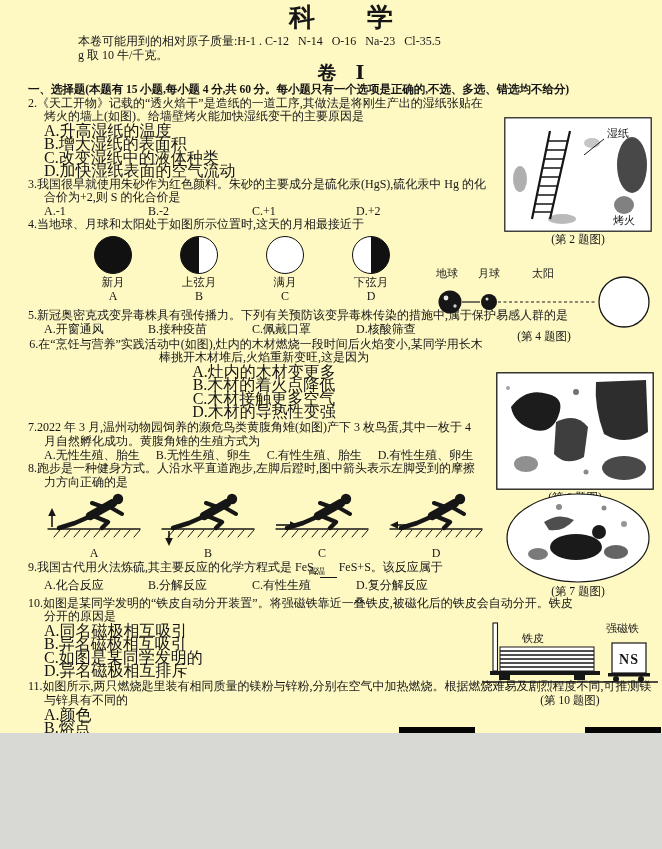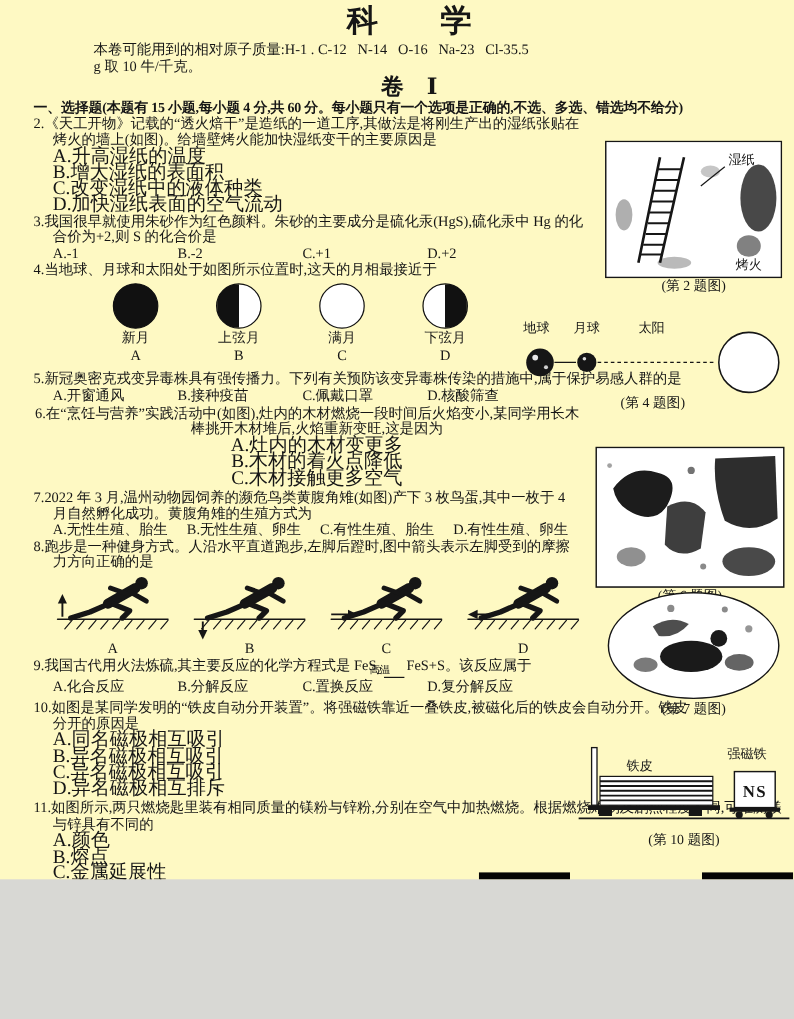--- a/index.html
+++ b/index.html
@@ -118,20 +118,21 @@
       <span>D.核酸筛查</span>
     </div>
   </div>
 
   <div class="mr170 mt2">
     <div class="q-text">6.在“烹饪与营养”实践活动中(如图),灶内的木材燃烧一段时间后火焰变小,某同学用长木棒挑开木材堆后,火焰重新变旺,这是因为</div>
     <div class="opts-stack">
       <div>A.灶内的木材变更多</div>
       <div>B.木材的着火点降低</div>
       <div>C.木材接触更多空气</div>
+      <div>D.木材的导热性变强</div>
     </div>
   </div>
 
   <div class="mr170 mt3">
     <div class="q-text">7.2022 年 3 月,温州动物园饲养的濒危鸟类黄腹角雉(如图)产下 3 枚鸟蛋,其中一枚于 4 月自然孵化成功。黄腹角雉的生殖方式为</div>
     <div class="opts-inline wide">
       <span>A.无性生殖、胎生</span>
       <span>B.无性生殖、卵生</span>
       <span>C.有性生殖、胎生</span>
       <span>D.有性生殖、卵生</span>
@@ -214,31 +215,31 @@
     </div>
   </div>
 
   <div>
     <div class="q-text">
       <span>9.我国古代用火法炼硫,其主要反应的化学方程式是 FeS</span><sub>2</sub><span class="cond-wrap"><span class="cond">高温</span></span><span>FeS+S。该反应属于</span>
     </div>
     <div class="opts-inline">
       <span>A.化合反应</span>
       <span>B.分解反应</span>
-      <span>C.置换反应</span>
+      <span>C.有性生殖</span>
       <span>D.复分解反应</span>
     </div>
   </div>
 
   <div class="mr182 mt4">
     <div class="q-text">10.如图是某同学发明的“铁皮自动分开装置”。将强磁铁靠近一叠铁皮,被磁化后的铁皮会自动分开。铁皮分开的原因是</div>
     <div class="opts-stack">
       <div>A.同名磁极相互吸引</div>
       <div>B.异名磁极相互吸引</div>
-      <div>C.异名磁极相互吸引</div>
+      <div>C.如图是某同学发明的</div>
       <div>D.异名磁极相互排斥</div>
     </div>
   </div>
 
   <div class="mt3">
     <div class="q-text">11.如图所示,两只燃烧匙里装有相同质量的镁粉与锌粉,分别在空气中加热燃烧。根据燃烧难易及剧烈程度不同,可推测镁与锌具有不同的</div>
     <div class="opts-stack">
       <div>A.颜色</div>
       <div>B.熔点</div>
       <div>C.金属延展性</div>

